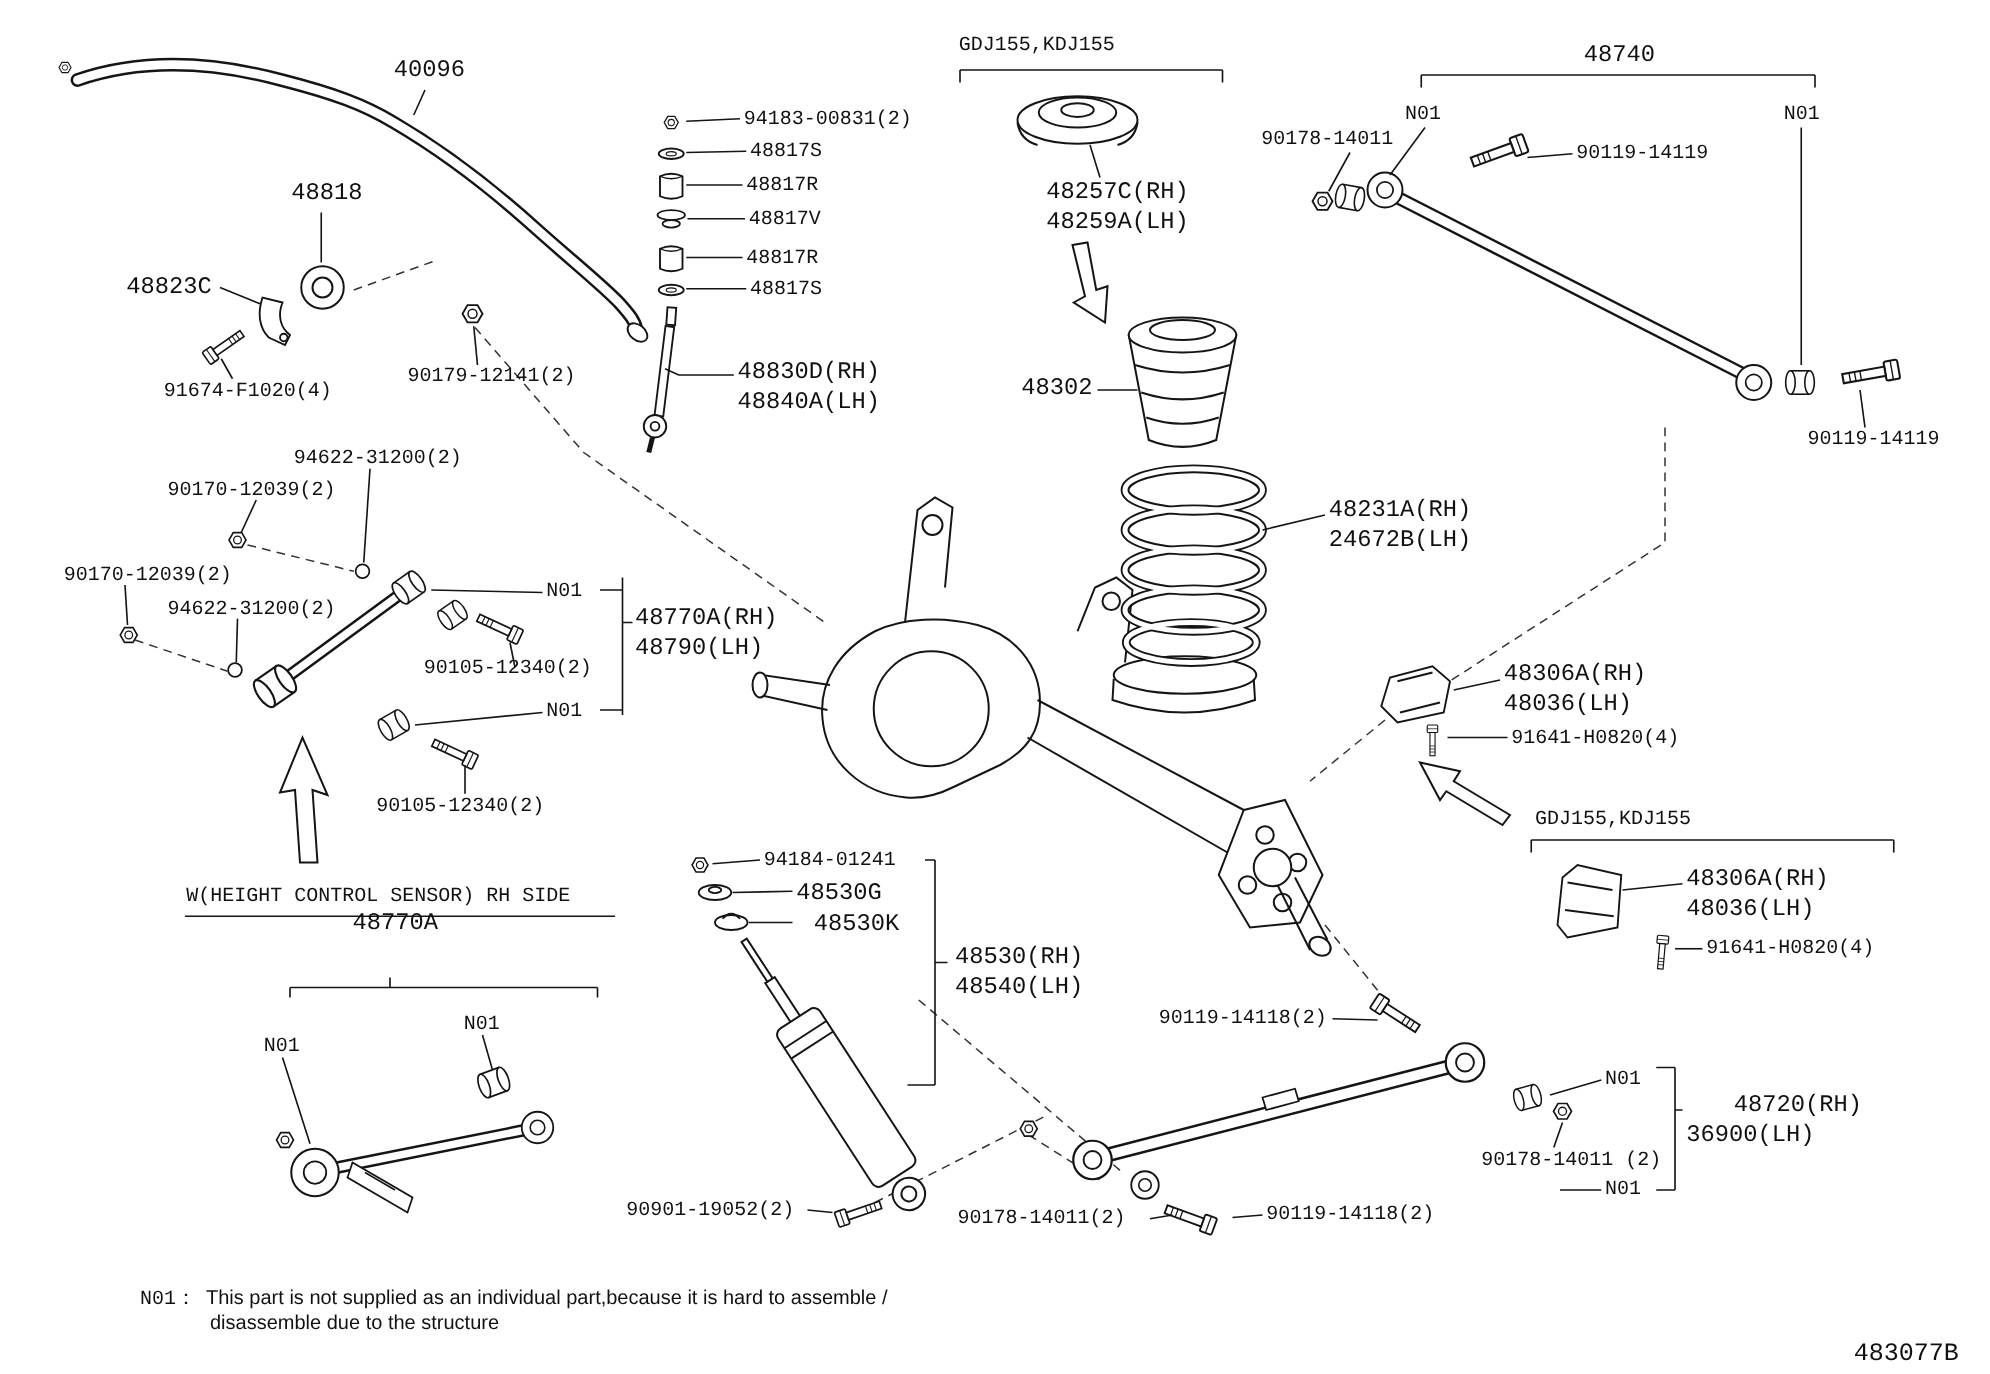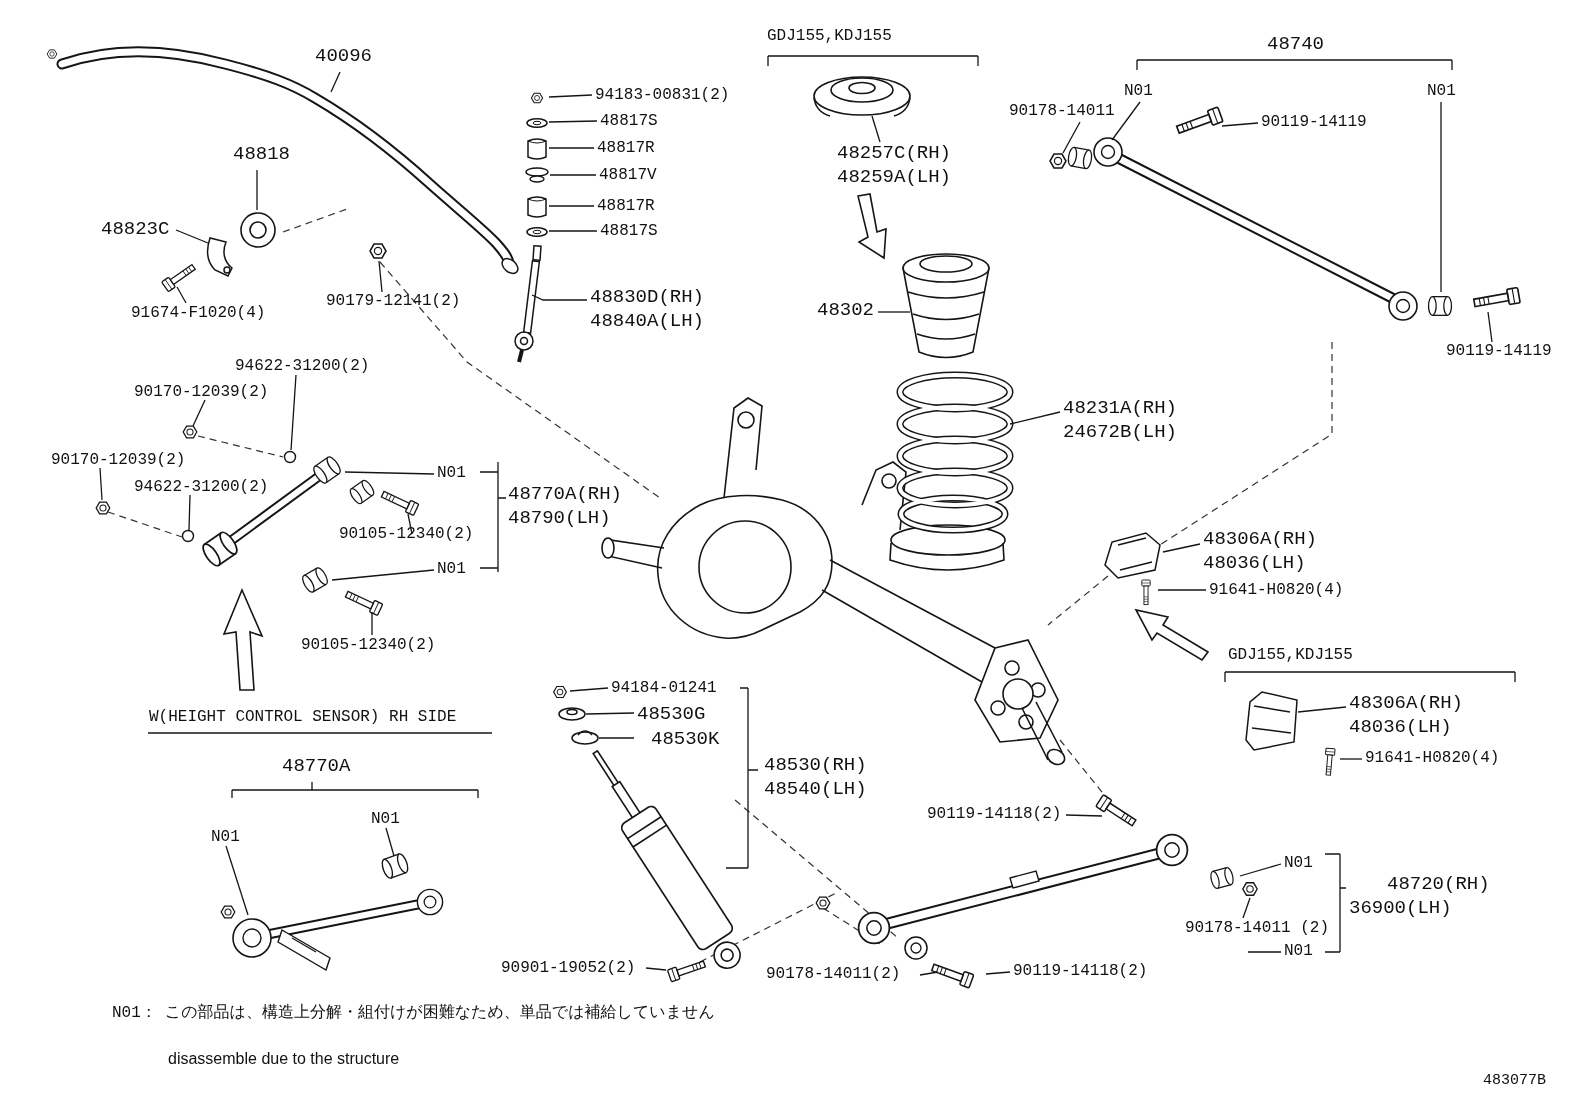--- a/index.html
+++ b/index.html
@@ -6,21 +6,21 @@
   html,body { background:#ffffff; }
   #stage {
     position:relative; width:1592px; height:1099px; background:#fff;
     font-family:"Liberation Mono", monospace; color:#111; overflow:hidden;
   }
   #art { position:absolute; left:0; top:0; }
   .lbl { position:absolute; font-size:16px; line-height:1.1; white-space:nowrap; color:#111; }
   .lbl.big { font-size:19px; }
   .foot { position:absolute; font-size:16px; font-family:"Liberation Sans", sans-serif; white-space:nowrap; }
   .foot .pfx { font-family:"Liberation Mono", monospace; margin-right:8px; }
-  .dwg { position:absolute; font-size:15px; }
+  .dwg { position:absolute; font-size:20px; }
 </style>
 </head>
 <body>
 
 <div id="stage">
 
 <svg id="art" width="1592" height="1099" viewBox="0 0 1592 1099" xmlns="http://www.w3.org/2000/svg">
   <defs>
     <g id="bolt">
       <rect x="-10" y="-7" width="10" height="14" rx="1.5" fill="#fff" stroke="#151515" stroke-width="1.5"></rect>
@@ -345,40 +345,40 @@
 <div class="lbl" style="left:437px;top:561px">N01</div>
 <div class="lbl" style="left:301px;top:637px">90105-12340(2)</div>
 <div class="lbl big" style="left:1203px;top:529px">48306A(RH)</div>
 <div class="lbl big" style="left:1203px;top:553px">48036(LH)</div>
 <div class="lbl" style="left:1209px;top:582px">91641-H0820(4)</div>
 <div class="lbl" style="left:1228px;top:647px">GDJ155,KDJ155</div>
 <div class="lbl big" style="left:1349px;top:693px">48306A(RH)</div>
 <div class="lbl big" style="left:1349px;top:717px">48036(LH)</div>
 <div class="lbl" style="left:1365px;top:750px">91641-H0820(4)</div>
 <div class="lbl" style="left:149px;top:709px">W(HEIGHT CONTROL SENSOR) RH SIDE</div>
-<div class="lbl big" style="left:282px;top:756px">48770A</div>
+<div class="lbl big" style="left:282px;top:728px">48770A</div>
 <div class="lbl" style="left:211px;top:829px">N01</div>
 <div class="lbl" style="left:371px;top:811px">N01</div>
 <div class="lbl" style="left:611px;top:680px">94184-01241</div>
 <div class="lbl big" style="left:637px;top:704px">48530G</div>
 <div class="lbl big" style="left:651px;top:729px">48530K</div>
 <div class="lbl big" style="left:764px;top:755px">48530(RH)</div>
 <div class="lbl big" style="left:764px;top:779px">48540(LH)</div>
 <div class="lbl" style="left:927px;top:806px">90119-14118(2)</div>
 <div class="lbl" style="left:1284px;top:855px">N01</div>
 <div class="lbl big" style="left:1387px;top:874px">48720(RH)</div>
 <div class="lbl big" style="left:1349px;top:898px">36900(LH)</div>
 <div class="lbl" style="left:1185px;top:920px">90178-14011 (2)</div>
 <div class="lbl" style="left:1284px;top:943px">N01</div>
 <div class="lbl" style="left:501px;top:960px">90901-19052(2)</div>
 <div class="lbl" style="left:766px;top:966px">90178-14011(2)</div>
 <div class="lbl" style="left:1013px;top:963px">90119-14118(2)</div>
 
-<div class="foot" style="left:112px;top:1002px">
-  <span class="pfx">N01：</span><span>この部品は、構造上分解・組付けが困難なため、単品では補給していません</span>
+<div class="foot" style="left:112px;top:1028px">
+  <span class="pfx">N01：</span><span>This part is not supplied as an individual part,because it is hard to assemble /</span>
 </div>
 <div class="foot" style="left:168px;top:1050px">
   <span>disassemble due to the structure</span>
 </div>
 
 <div class="dwg lbl" style="left:1483px;top:1073px">483077B</div>
 
 </div>
 
 </body></html>

